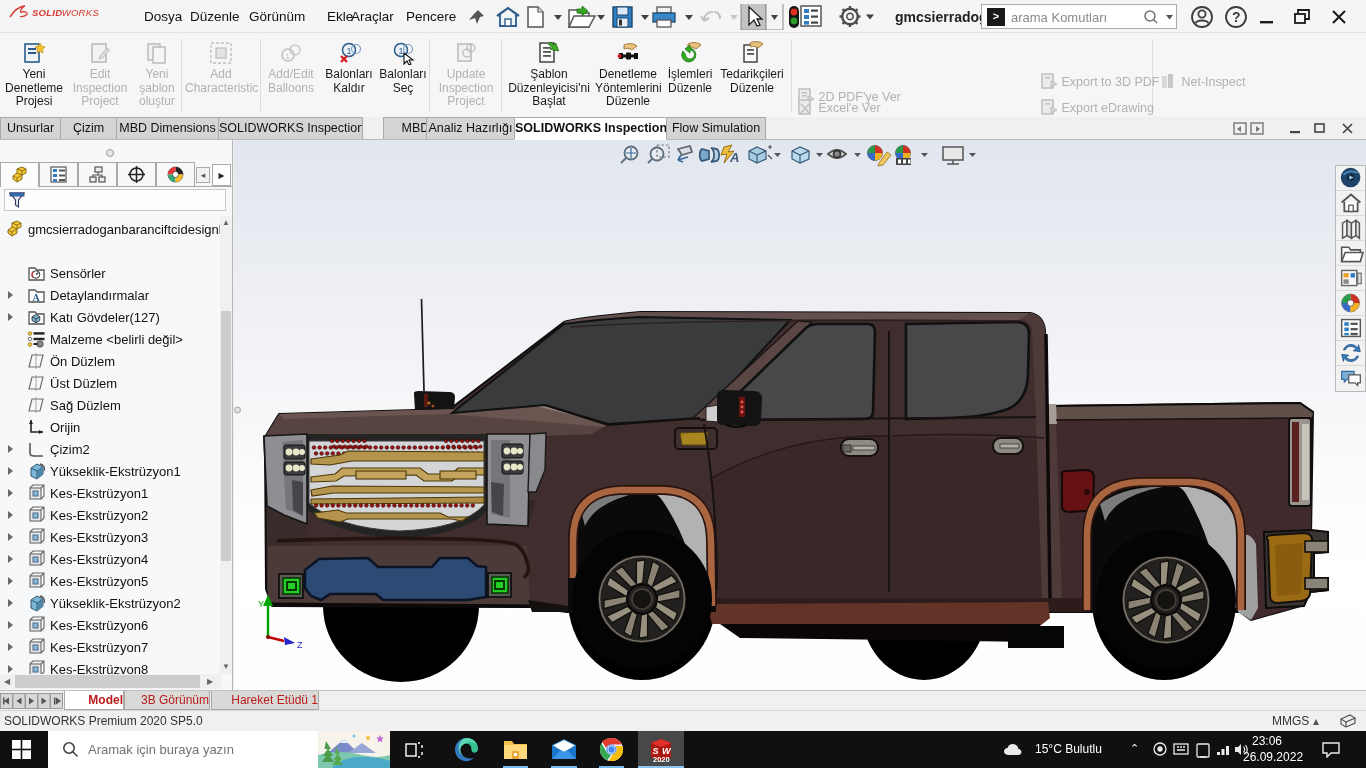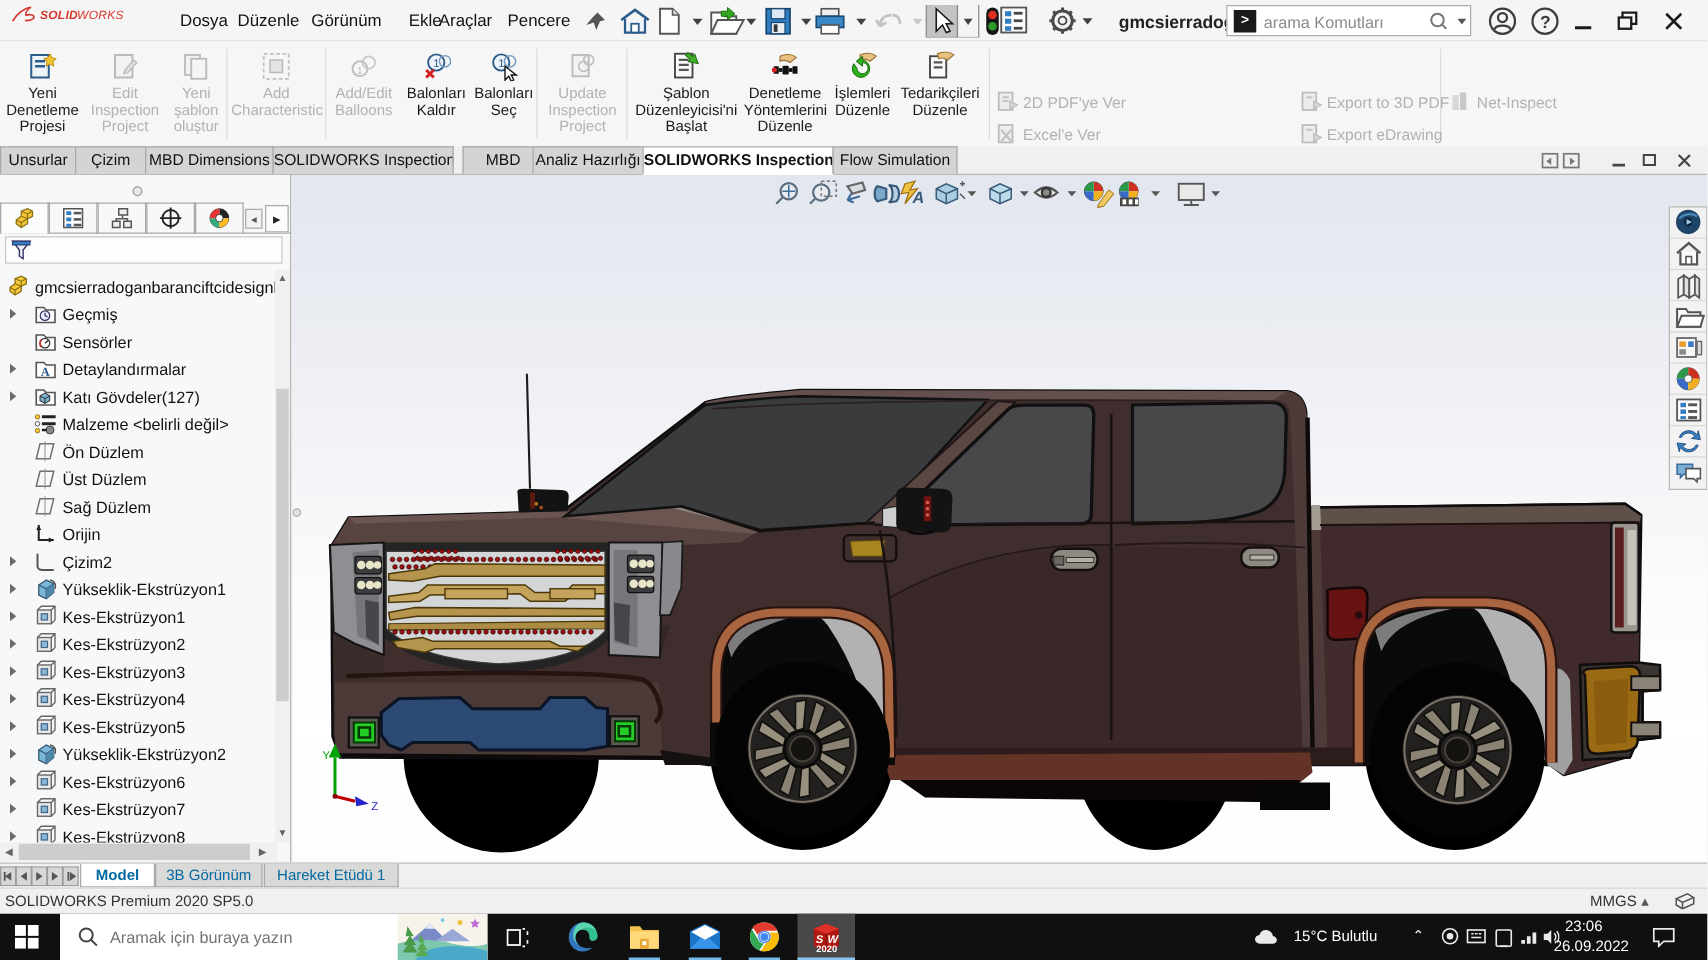--- a/index.html
+++ b/index.html
@@ -45,21 +45,21 @@
 #hscroll { position:absolute; left:0; top:534px; width:222px; height:15px; background:#f0f0f0; }
 
 
 #viewport { position:absolute; left:234px; top:140px; width:1132px; height:550px; background:linear-gradient(180deg,#e2e6ee 0%, #eceef3 25%, #fbfbfc 60%, #ffffff 80%, #fdfdfe 100%); overflow:hidden; }
 #rtools { position:absolute; right:0px; top:25px; width:31px; background:#f2f2f2; border:1px solid #b9b9b9; }
 .rt { width:29px; height:25px; border-bottom:1px solid #d9d9d9; position:relative; text-align:center; }
 .rt svg { width:26px; height:24px; display:inline-block; }
 
 
 #modeltabs { position:absolute; left:0; top:690px; width:1366px; height:20px; background:#f0f0f0; border-top:1px solid #c0c0c0; font-size:12px; }
-.mtab { position:absolute; top:0px; height:19px; line-height:18px; text-align:center; background:#d9d9d7; border:1px solid #a9a9a9; border-top:none; color:#0369a1; }
+.mtab { position:absolute; top:0px; height:19px; line-height:18px; text-align:right; background:#d9d9d7; border:1px solid #a9a9a9; border-top:none; color:#b91c1c; }
 .mtab.active { background:#fff; font-weight:bold; }
 #statusbar { position:absolute; left:0; top:710px; width:1366px; height:21px; background:#f0f0f0; border-top:1px solid #d5d5d5; font-size:12px; color:#333; }
 
 
 #taskbar { position:absolute; left:0; top:731px; width:1366px; height:37px; background:#101010; }
 #tsearch { position:absolute; left:48px; top:0px; width:342px; height:37px; background:#ffffff; }
 #tsearch .ph { position:absolute; left:40px; top:11px; font-size:13px; color:#737373; }
 .tray { position:absolute; top:0; height:37px; color:#fff; font-size:12px; }
 </style>
 </head>
@@ -282,21 +282,21 @@
       <svg class="ic" viewBox="0 0 24 24">
           <rect x="4" y="4" width="13" height="17" fill="#fafafa" stroke="#444" stroke-width="1.5"></rect>
           <rect x="7" y="8" width="7" height="1.8" fill="#555"></rect>
           <rect x="7" y="12" width="7" height="1.8" fill="#555"></rect>
           <path d="M10 2 C14 0 20 0 23 3 L18 7 C15 5 13 5 11 6 Z" fill="#e8c080" stroke="#9a7030" stroke-width="0.9"></path>
         </svg>
       Tedarikçileri<br>Düzenle
     </div>
 
     <div class="rlist">
-      <div class="row" style="left:797px;top:40px"><svg width="18" height="16" viewBox="0 0 18 16" style="vertical-align:-3px">
+      <div class="row" style="left:797px;top:55px"><svg width="18" height="16" viewBox="0 0 18 16" style="vertical-align:-3px">
             <rect x="2" y="1" width="11" height="14" fill="#ececec" stroke="#bbb" stroke-width="1.4"></rect>
             <rect x="5" y="4" width="5" height="1.6" fill="#c4c4c4"></rect>
             <rect x="5" y="7" width="5" height="1.6" fill="#c4c4c4"></rect>
             <path d="M11 8 l6 3 l-6 3 z" fill="#d8d8d8" stroke="#bbb"></path>
           </svg> 2D PDF'ye Ver</div>
       <div class="row" style="left:797px;top:66px"><svg width="18" height="16" viewBox="0 0 18 16" style="vertical-align:-3px">
             <rect x="2" y="1" width="11" height="14" fill="#ececec" stroke="#bbb" stroke-width="1.4"></rect>
             <path d="M4 14 l8 -9 m0 9 l-8 -9" stroke="#c0c0c0" stroke-width="1.6"></path>
           </svg> Excel'e Ver</div>
       <div class="row" style="left:797px;top:93px"><svg width="18" height="16" viewBox="0 0 18 16" style="vertical-align:-3px">
@@ -317,21 +317,21 @@
             <rect x="2" y="3" width="5" height="12" fill="#d8d8d8"></rect>
             <rect x="8" y="1" width="5" height="14" fill="#c8c8c8"></rect>
           </svg> Net-Inspect</div>
     </div>
   </div>
   <div id="cmdtabs">
     <div class="ctab" style="left:0px;width:61px">Unsurlar</div>
     <div class="ctab" style="left:60px;width:57px">Çizim</div>
     <div class="ctab" style="left:116px;width:103px">MBD Dimensions</div>
     <div class="ctab" style="left:218px;width:145px">SOLIDWORKS Inspection</div>
-    <div class="ctab" style="left:370px;width:65px">MBD</div>
+    <div class="ctab" style="left:383px;width:65px">MBD</div>
     <div class="ctab" style="left:426px;width:89px">Analiz Hazırlığı</div>
     <div class="ctab active" style="left:514px;width:153px">SOLIDWORKS Inspection</div>
     <div class="ctab" style="left:666px;width:100px">Flow Simulation</div>
     <svg class="abs" style="left:1233px;top:5px" width="126" height="14" viewBox="0 0 126 14">
       <rect x="1" y="1" width="12" height="11" fill="none" stroke="#777" stroke-width="1.4"></rect>
         <path d="M4 7 l4 -3 l0 6 z" fill="#777"></path>
       <rect x="18" y="1" width="12" height="11" fill="none" stroke="#777" stroke-width="1.4"></rect>
         <path d="M27 7 l-4 -3 l0 6 z" fill="#777"></path>
       <rect x="57" y="9" width="10" height="2.2" fill="#444"></rect>
       <rect x="82" y="2" width="9" height="8" fill="none" stroke="#444" stroke-width="1.6"></rect>
@@ -414,29 +414,20 @@
           <path d="M2 2 L16 2 L10.5 9 L10.5 16 L7.5 14 L7.5 9 Z" fill="#e8eef4" stroke="#336" stroke-width="1.1"></path>
           <rect x="2" y="2" width="14" height="3" fill="#2f7ec2" stroke="#336" stroke-width="0.8"></rect>
         </svg>
     </div>
     <div id="tree">
       <div class="trow" style="top:2px">
           <svg class="ico" style="left:6px" width="20" height="19" viewBox="0 0 18 18">
             <use href="#i-part"></use>
           </svg>
           <span class="lbl" style="left:28px">gmcsierradoganbaranciftcidesignla</span>
-        </div>
-      <div class="trow" style="top:24px">
-          <span class="arr"></span>
-          <svg class="ico" width="18" height="18" viewBox="0 0 18 18">
-            <use href="#i-folder"></use>
-            <circle cx="9" cy="10.5" r="3.8" fill="#eef" stroke="#336" stroke-width="1"></circle>
-            <path d="M9 8.2 L9 10.5 L11 11.5" fill="none" stroke="#336" stroke-width="1"></path>
-          </svg>
-          <span class="lbl">Geçmiş</span>
         </div>
       <div class="trow" style="top:46px">
           <svg class="ico" width="18" height="18" viewBox="0 0 18 18">
             <use href="#i-folder"></use>
             <circle cx="9" cy="10.5" r="3.8" fill="#fff" stroke="#333" stroke-width="1"></circle>
             <path d="M9 10.5 L11.5 8.5" stroke="#333" stroke-width="1.2"></path>
             <path d="M6 13.5 A4 4 0 0 1 6.2 7.8" fill="none" stroke="#c33" stroke-width="1.4"></path>
           </svg>
           <span class="lbl">Sensörler</span>
         </div>

